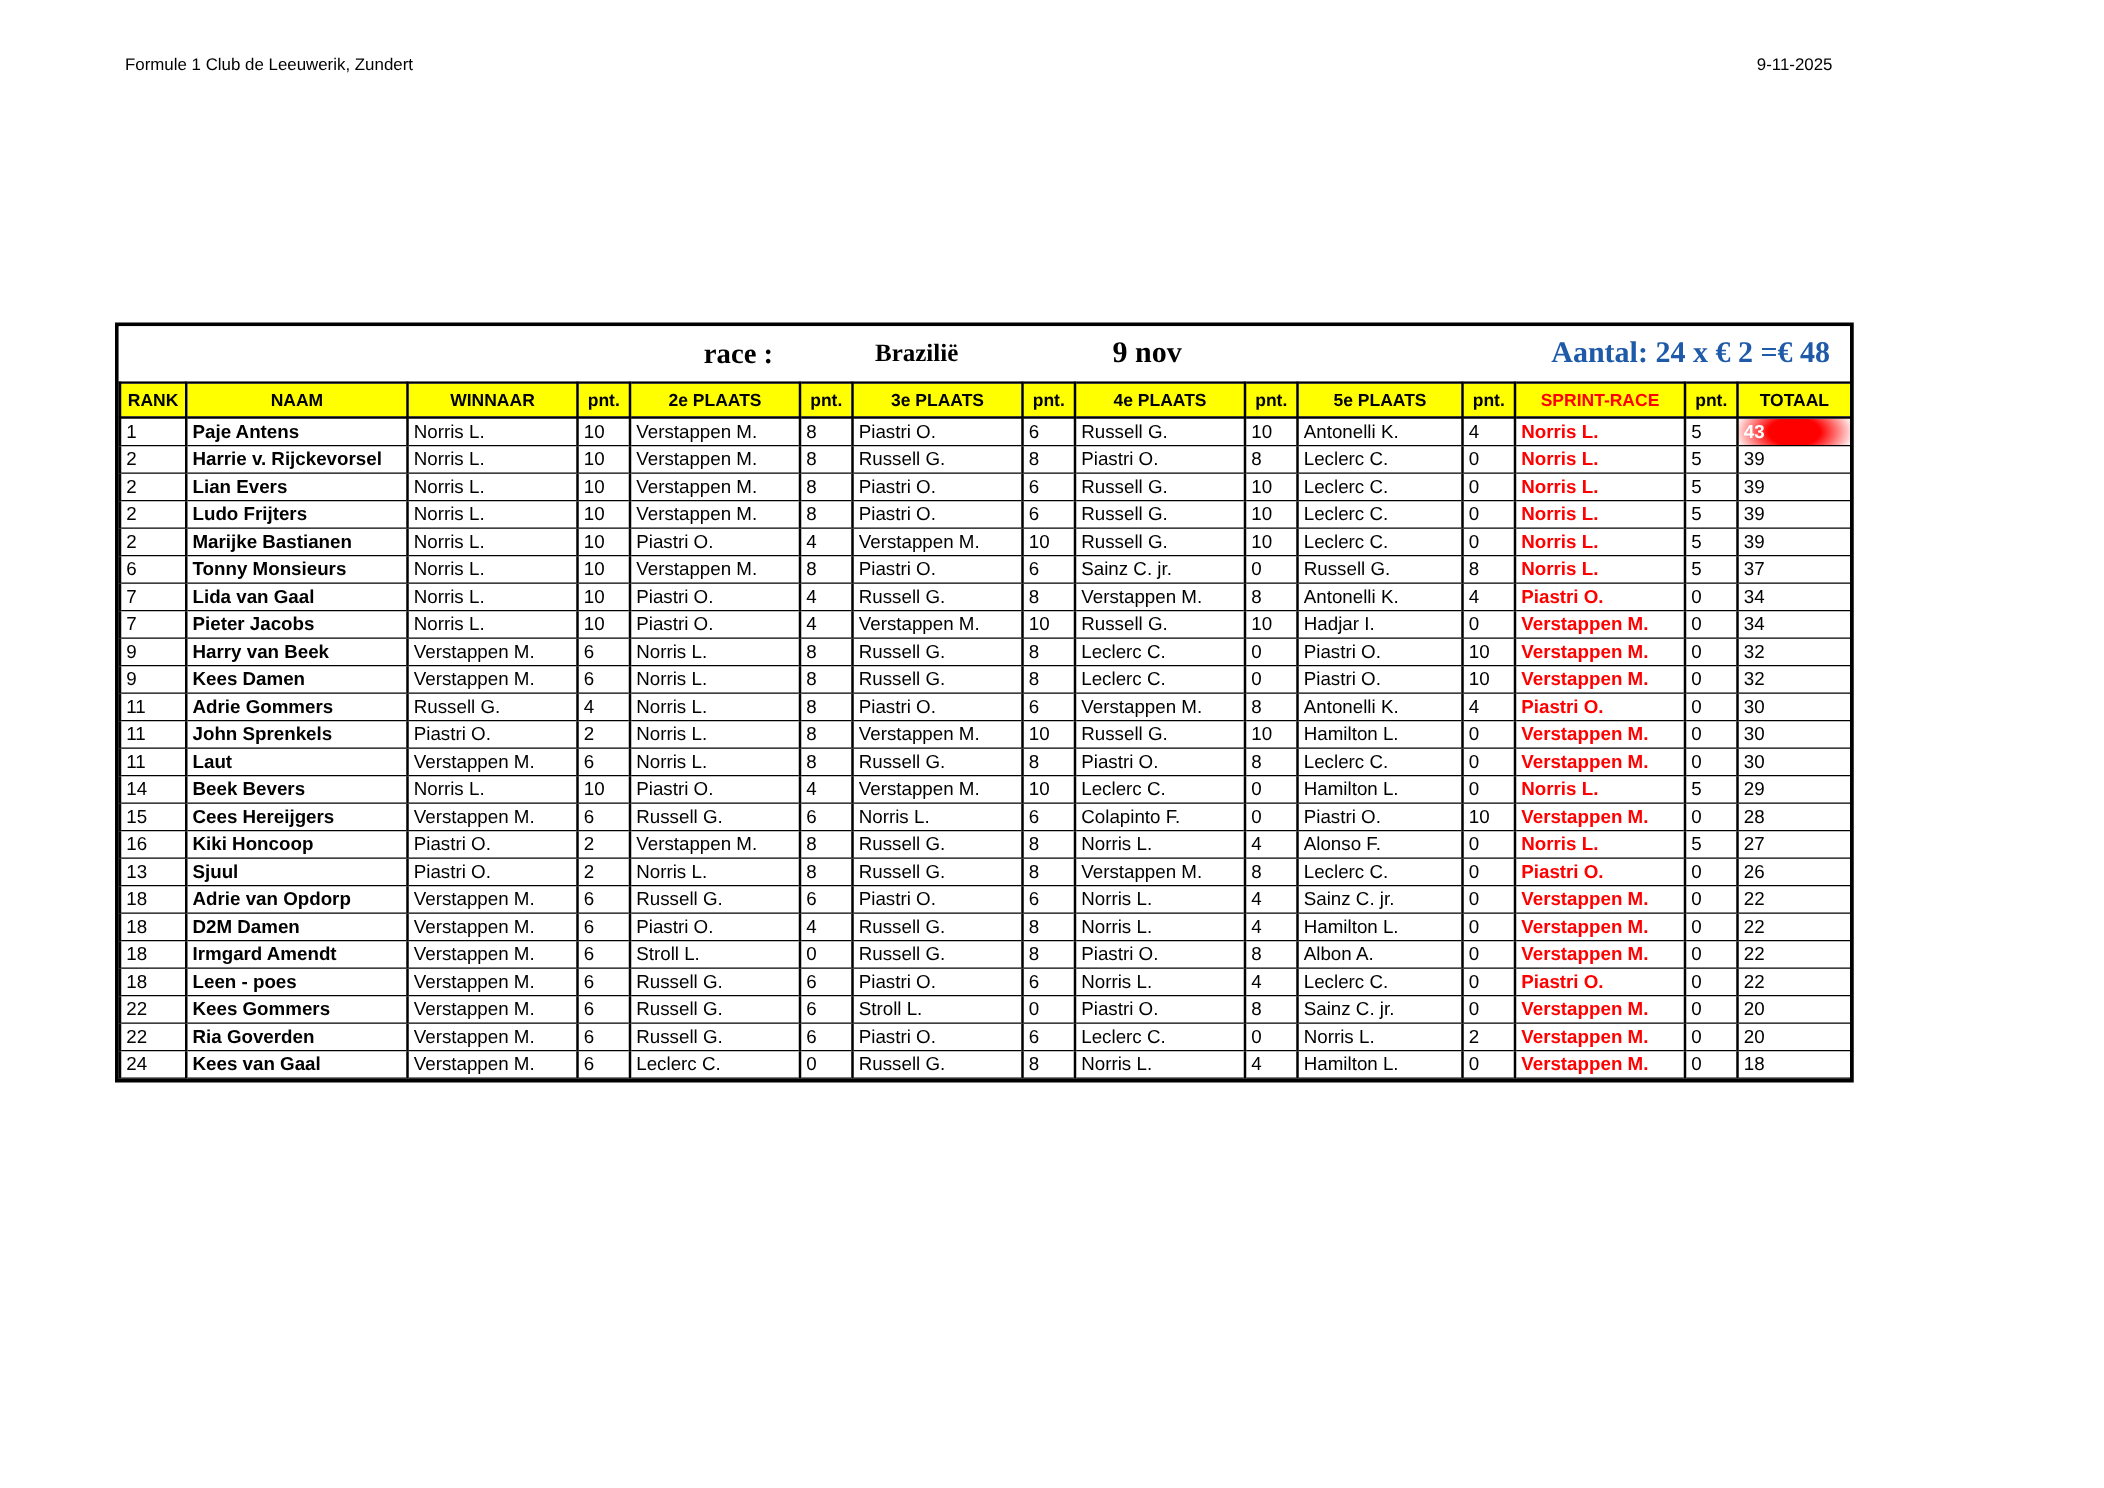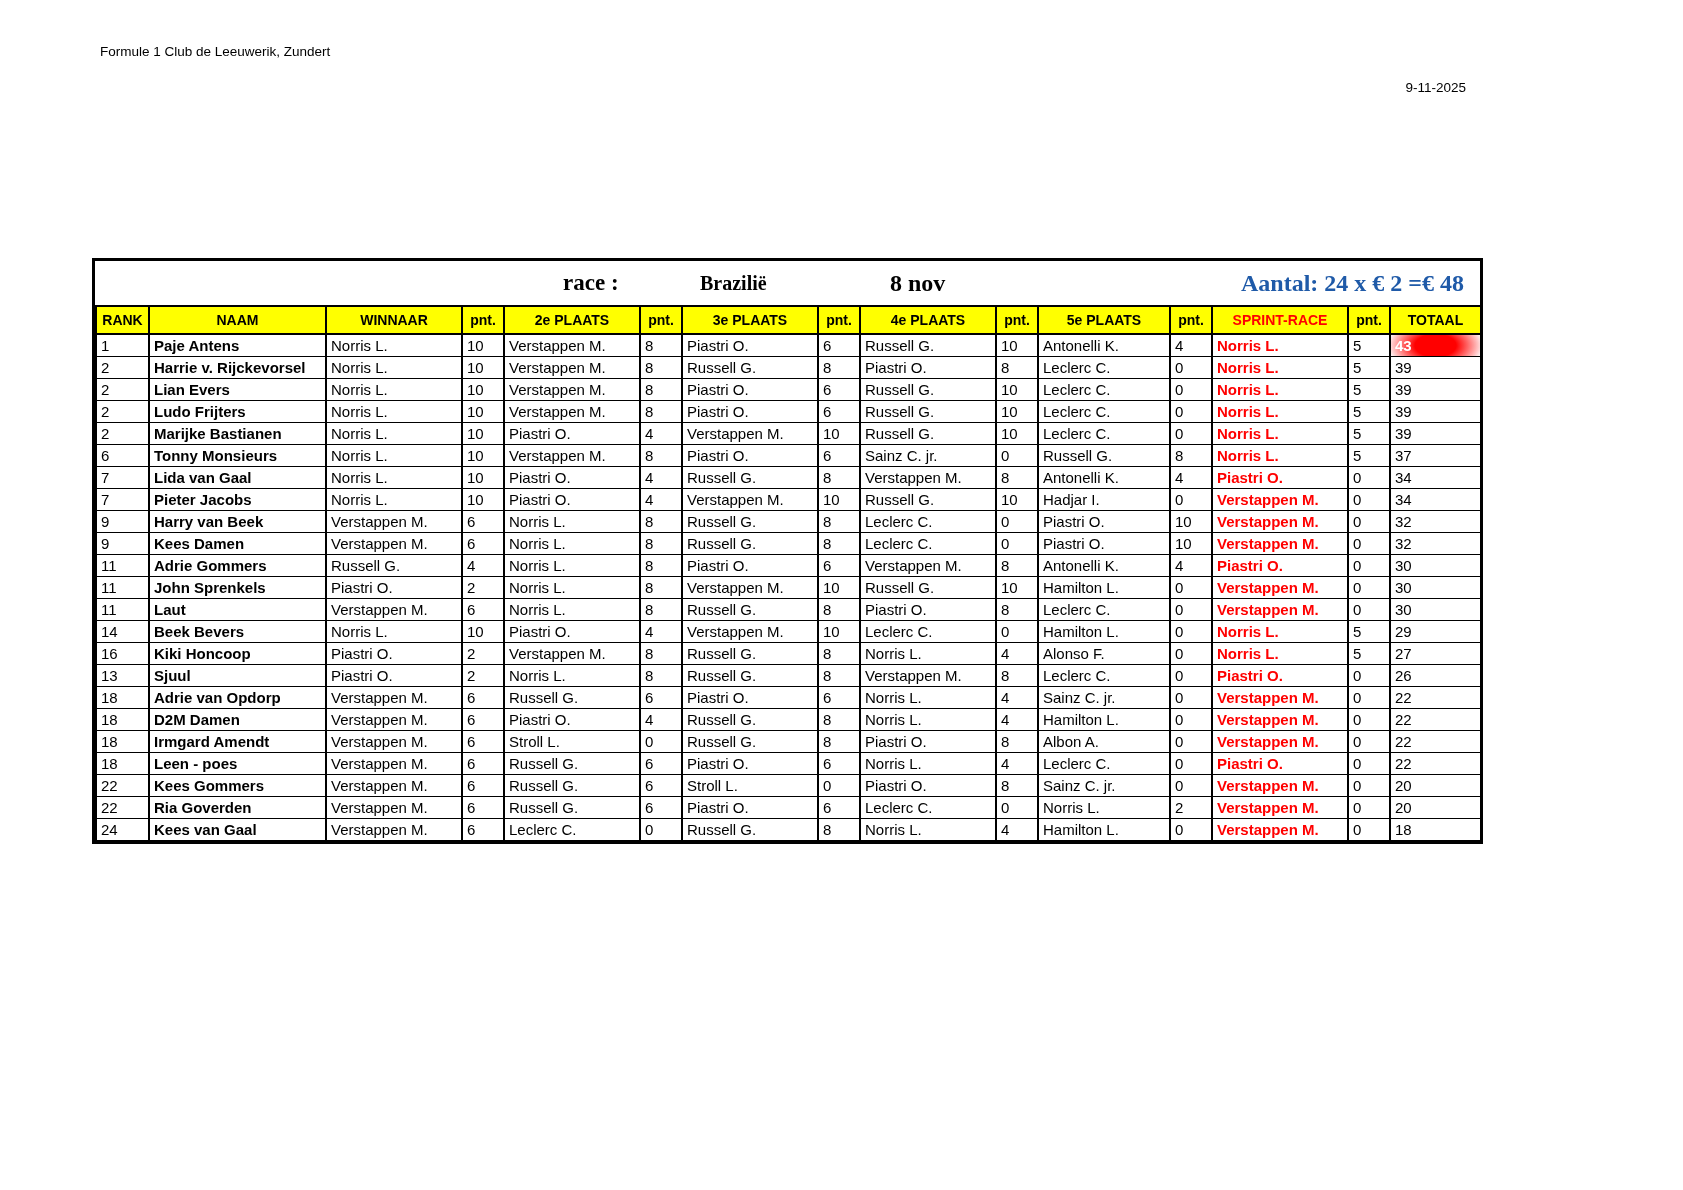--- a/index.html
+++ b/index.html
@@ -1,19 +1,19 @@
 <!DOCTYPE html>
 <html style="--header-bg: #FFFF00; --rank-bg: #DEE8F2; --naam-bg: #D8D8D8; --pnt-bg: #FBD5B5; --sprint-text: #FF0000; --accent-blue: #1F5AA8; --highlight-center: #FF0000; --highlight-text: #FFFFFF;"><head>
 <meta charset="utf-8">
 <style>
   html,body{margin:0;padding:0;background:#fff;}
   .page{position:relative;width:1683px;height:1190px;background:#ffffff;overflow:hidden;
         font-family:"Liberation Sans", sans-serif;color:#000;}
   .hdr-left{position:absolute;left:100px;top:44px;font-size:13.5px;}
-  .hdr-right{position:absolute;top:44px;right:217px;font-size:13.5px;margin-top:36px;}
+  .hdr-right{position:absolute;top:44px;right:217px;font-size:13.5px;}
   .table-box{position:absolute;left:92px;top:258px;width:1385px;border:3px solid #000;background:#fff;}
   .title-row{position:relative;height:44px;background:#fff;}
   .title-row span{position:absolute;top:50%;transform:translateY(-50%);white-space:nowrap;
         font-family:"Liberation Serif", serif;font-weight:bold;}
   .race-label{left:468px;font-size:23px;}
   .race-name{left:605px;font-size:20px;}
   .race-date{left:795px;font-size:24px;}
   .aantal{right:16px;font-size:24px;color:var(--accent-blue,#1F5AA8);}
   table.standings{table-layout:fixed;border-collapse:collapse;width:100%;}
   table.standings th{background:var(--header-bg,#FFFF00);border:2px solid #000;height:26px;
@@ -34,21 +34,21 @@
 <body>
 
 <div class="page">
   <div class="hdr-left">Formule 1 Club de Leeuwerik, Zundert</div>
   <div class="hdr-right">9-11-2025</div>
 
   <div class="table-box">
     <div class="title-row">
       <span class="race-label">race :</span>
       <span class="race-name">Brazilië</span>
-      <span class="race-date">8 nov</span>
+      <span class="race-date">9 nov</span>
       <span class="aantal">Aantal: 24 x € 2 =€ 48</span>
     </div>
     <table class="standings">
       <colgroup>
           <col style="width: 53px;">
           <col style="width: 177px;">
           <col style="width: 136px;">
           <col style="width: 42px;">
           <col style="width: 136px;">
           <col style="width: 42px;">
@@ -314,20 +314,37 @@
             <td class="c-pnt">10</td>
             <td class="c-name">Leclerc C.</td>
             <td class="c-pnt">0</td>
             <td class="c-name">Hamilton L.</td>
             <td class="c-pnt">0</td>
             <td class="c-sprint">Norris L.</td>
             <td class="c-pnt">5</td>
             <td class="c-totaal">29</td>
           </tr>
           <tr>
+            <td class="c-rank">15</td>
+            <td class="c-naam">Cees Hereijgers</td>
+            <td class="c-name">Verstappen M.</td>
+            <td class="c-pnt">6</td>
+            <td class="c-name">Russell G.</td>
+            <td class="c-pnt">6</td>
+            <td class="c-name">Norris L.</td>
+            <td class="c-pnt">6</td>
+            <td class="c-name">Colapinto F.</td>
+            <td class="c-pnt">0</td>
+            <td class="c-name">Piastri O.</td>
+            <td class="c-pnt">10</td>
+            <td class="c-sprint">Verstappen M.</td>
+            <td class="c-pnt">0</td>
+            <td class="c-totaal">28</td>
+          </tr>
+          <tr>
             <td class="c-rank">16</td>
             <td class="c-naam">Kiki Honcoop</td>
             <td class="c-name">Piastri O.</td>
             <td class="c-pnt">2</td>
             <td class="c-name">Verstappen M.</td>
             <td class="c-pnt">8</td>
             <td class="c-name">Russell G.</td>
             <td class="c-pnt">8</td>
             <td class="c-name">Norris L.</td>
             <td class="c-pnt">4</td>

